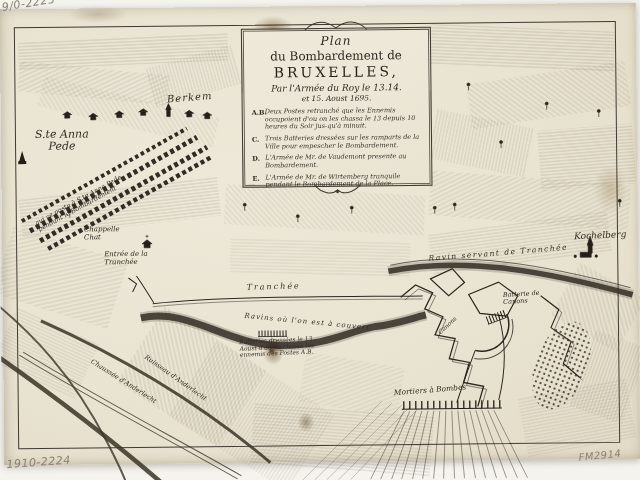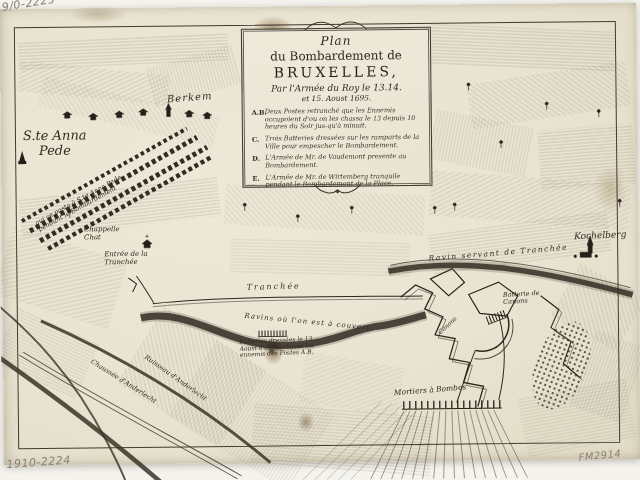--- a/index.html
+++ b/index.html
@@ -202,21 +202,21 @@
 
       <div class="stain" style="left:246px;top:10px;width:58px;height:38px;background:radial-gradient(closest-side,rgba(122,84,40,.55),rgba(122,84,40,0) 72%);"></div>
       <div class="stain" style="left:334px;top:24px;width:26px;height:32px;background:radial-gradient(closest-side,rgba(130,95,50,.38),rgba(130,95,50,0) 72%);"></div>
       <div class="stain" style="left:257px;top:332px;width:30px;height:38px;background:radial-gradient(closest-side,rgba(100,70,35,.6),rgba(100,70,35,0) 72%);"></div>
       <div class="stain" style="left:266px;top:346px;width:9px;height:9px;background:radial-gradient(closest-side,rgba(70,48,25,.7),rgba(70,48,25,0) 80%);"></div>
       <div class="stain" style="left:292px;top:408px;width:24px;height:28px;background:radial-gradient(closest-side,rgba(110,80,45,.45),rgba(110,80,45,0) 72%);"></div>
       <div class="stain" style="left:588px;top:160px;width:46px;height:64px;background:radial-gradient(closest-side,rgba(150,120,70,.28),rgba(150,120,70,0) 75%);"></div>
       <div class="stain" style="left:60px;top:0px;width:80px;height:24px;background:radial-gradient(closest-side,rgba(140,110,70,.3),rgba(140,110,70,0) 75%);"></div>
 
       <div class="ml" style="left:168px;top:92px;font-size:10px;letter-spacing:1px;transform:rotate(-4deg);">Berkem</div>
-      <div class="ml" style="left:24px;top:126px;font-size:13px;text-align:center;">S.te Anna
+      <div class="ml" style="left:36px;top:126px;font-size:11px;text-align:center;">S.te Anna
 Pede</div>
       <div class="ml" style="left:34px;top:218px;font-size:6.5px;transform:rotate(-28deg);width:200px;">qui se posta à S.te Anna Pede
 pendant le Bombardement</div>
       <div class="ml" style="left:84px;top:224px;font-size:7px;">Chappelle
 Chat</div>
       <div class="ml" style="left:104px;top:249px;font-size:7px;">Entrée de la
 Tranchée</div>
       <div class="ml" style="left:246px;top:283px;font-size:8px;letter-spacing:2px;transform:rotate(-1deg);">Tranchée</div>
       <div class="ml" style="left:244px;top:312px;font-size:7px;letter-spacing:1px;transform:rotate(6deg);">Ravins où l'on est à couvert</div>
       <div class="ml" style="left:238px;top:338px;font-size:6px;transform:rotate(-2deg);">Batteries dressées le 13

